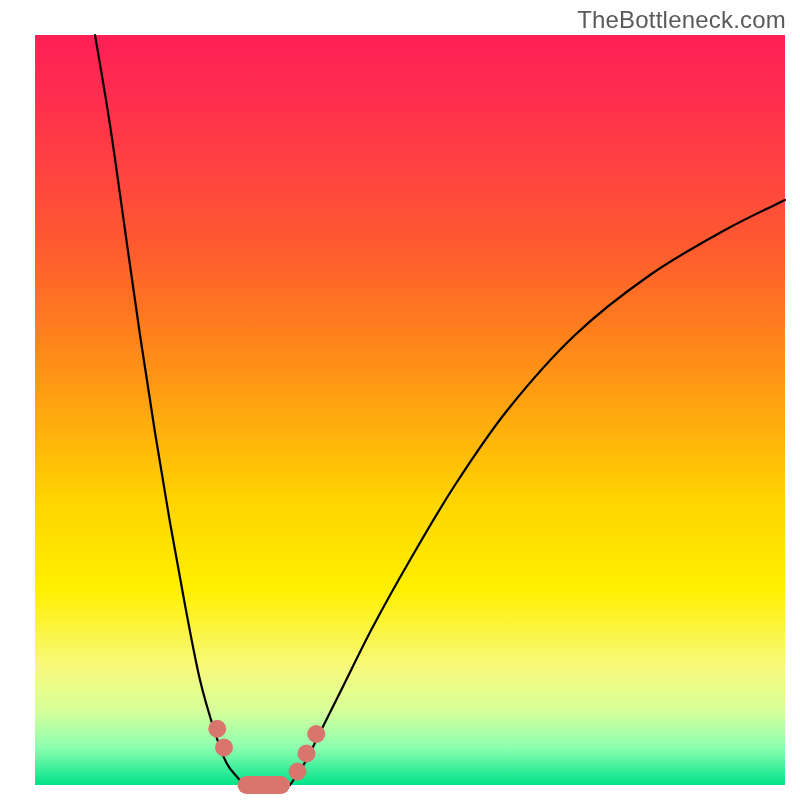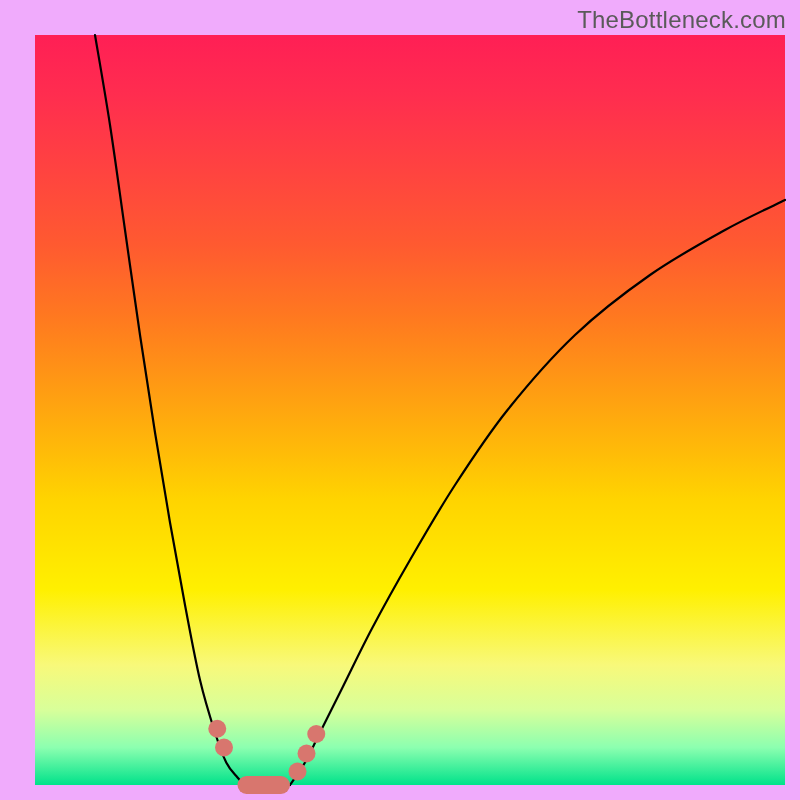--- a/index.html
+++ b/index.html
@@ -8,21 +8,21 @@
     width: 800px;
     height: 800px;
     background: #000;
     overflow: hidden;
     font-family: Arial, Helvetica, sans-serif;
   }
   .frame {
     position: relative;
     width: 800px;
     height: 800px;
-    background: #f0abfc;
+    background: #ffffff;
   }
   .plot-area {
     position: absolute;
     left: 35px;
     top: 35px;
     width: 750px;
     height: 750px;
     
     background: linear-gradient(
       to bottom,

